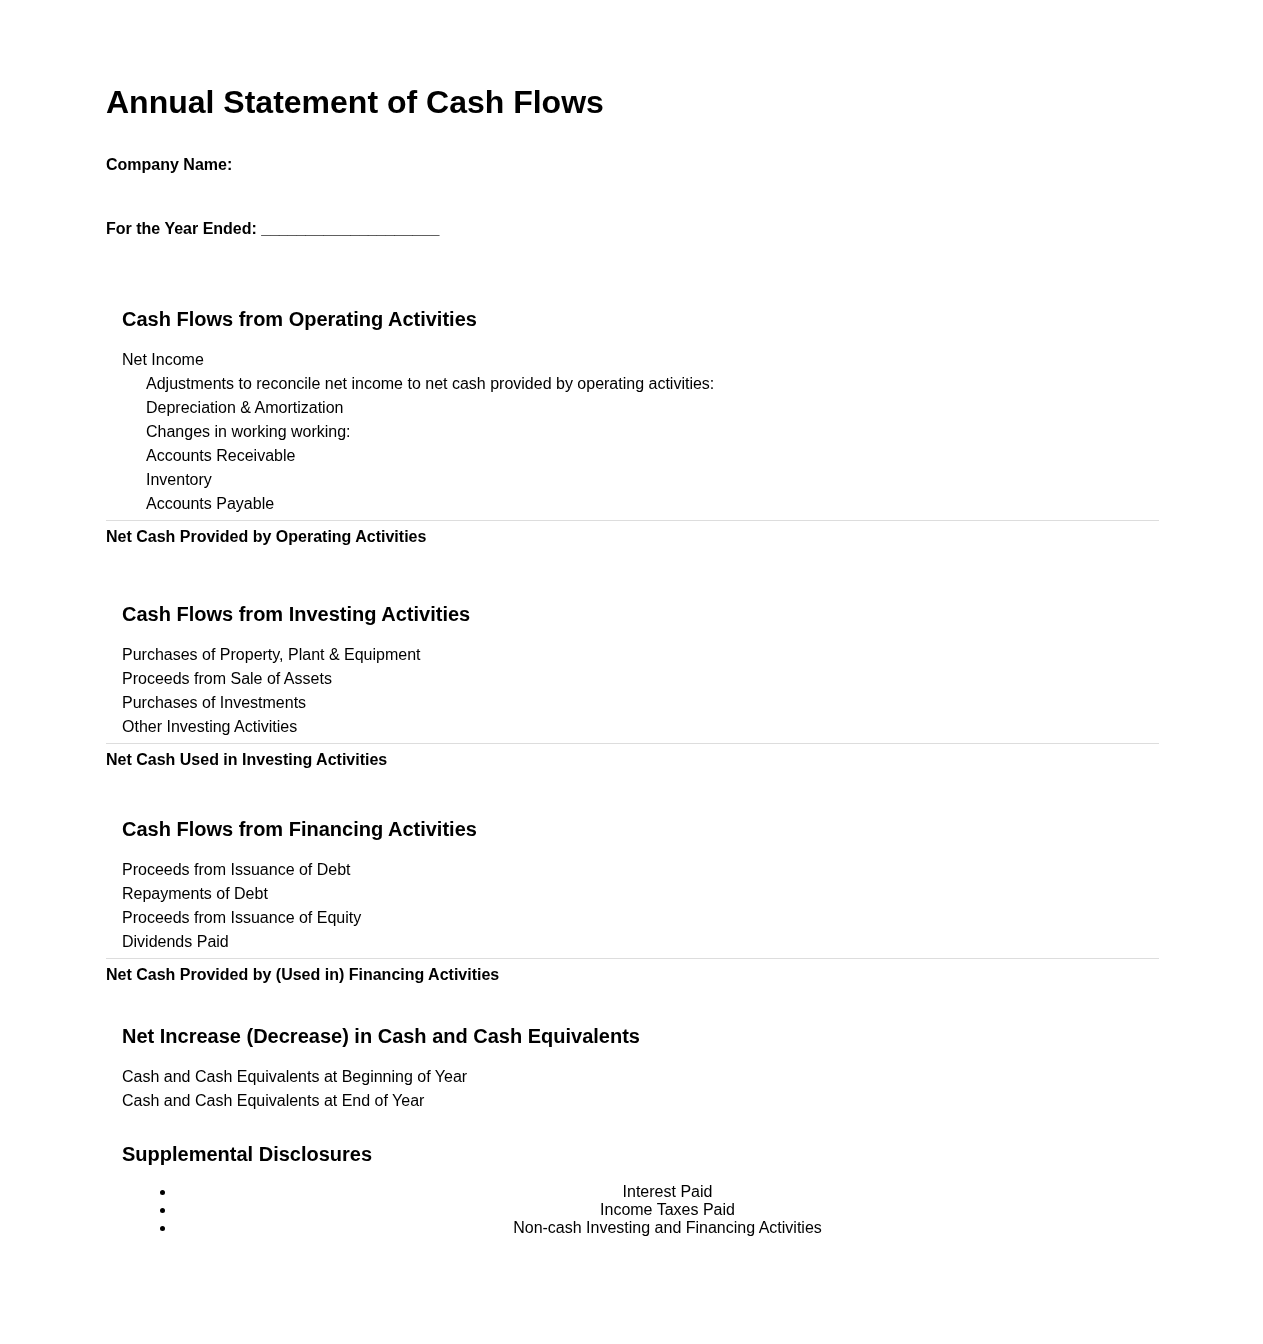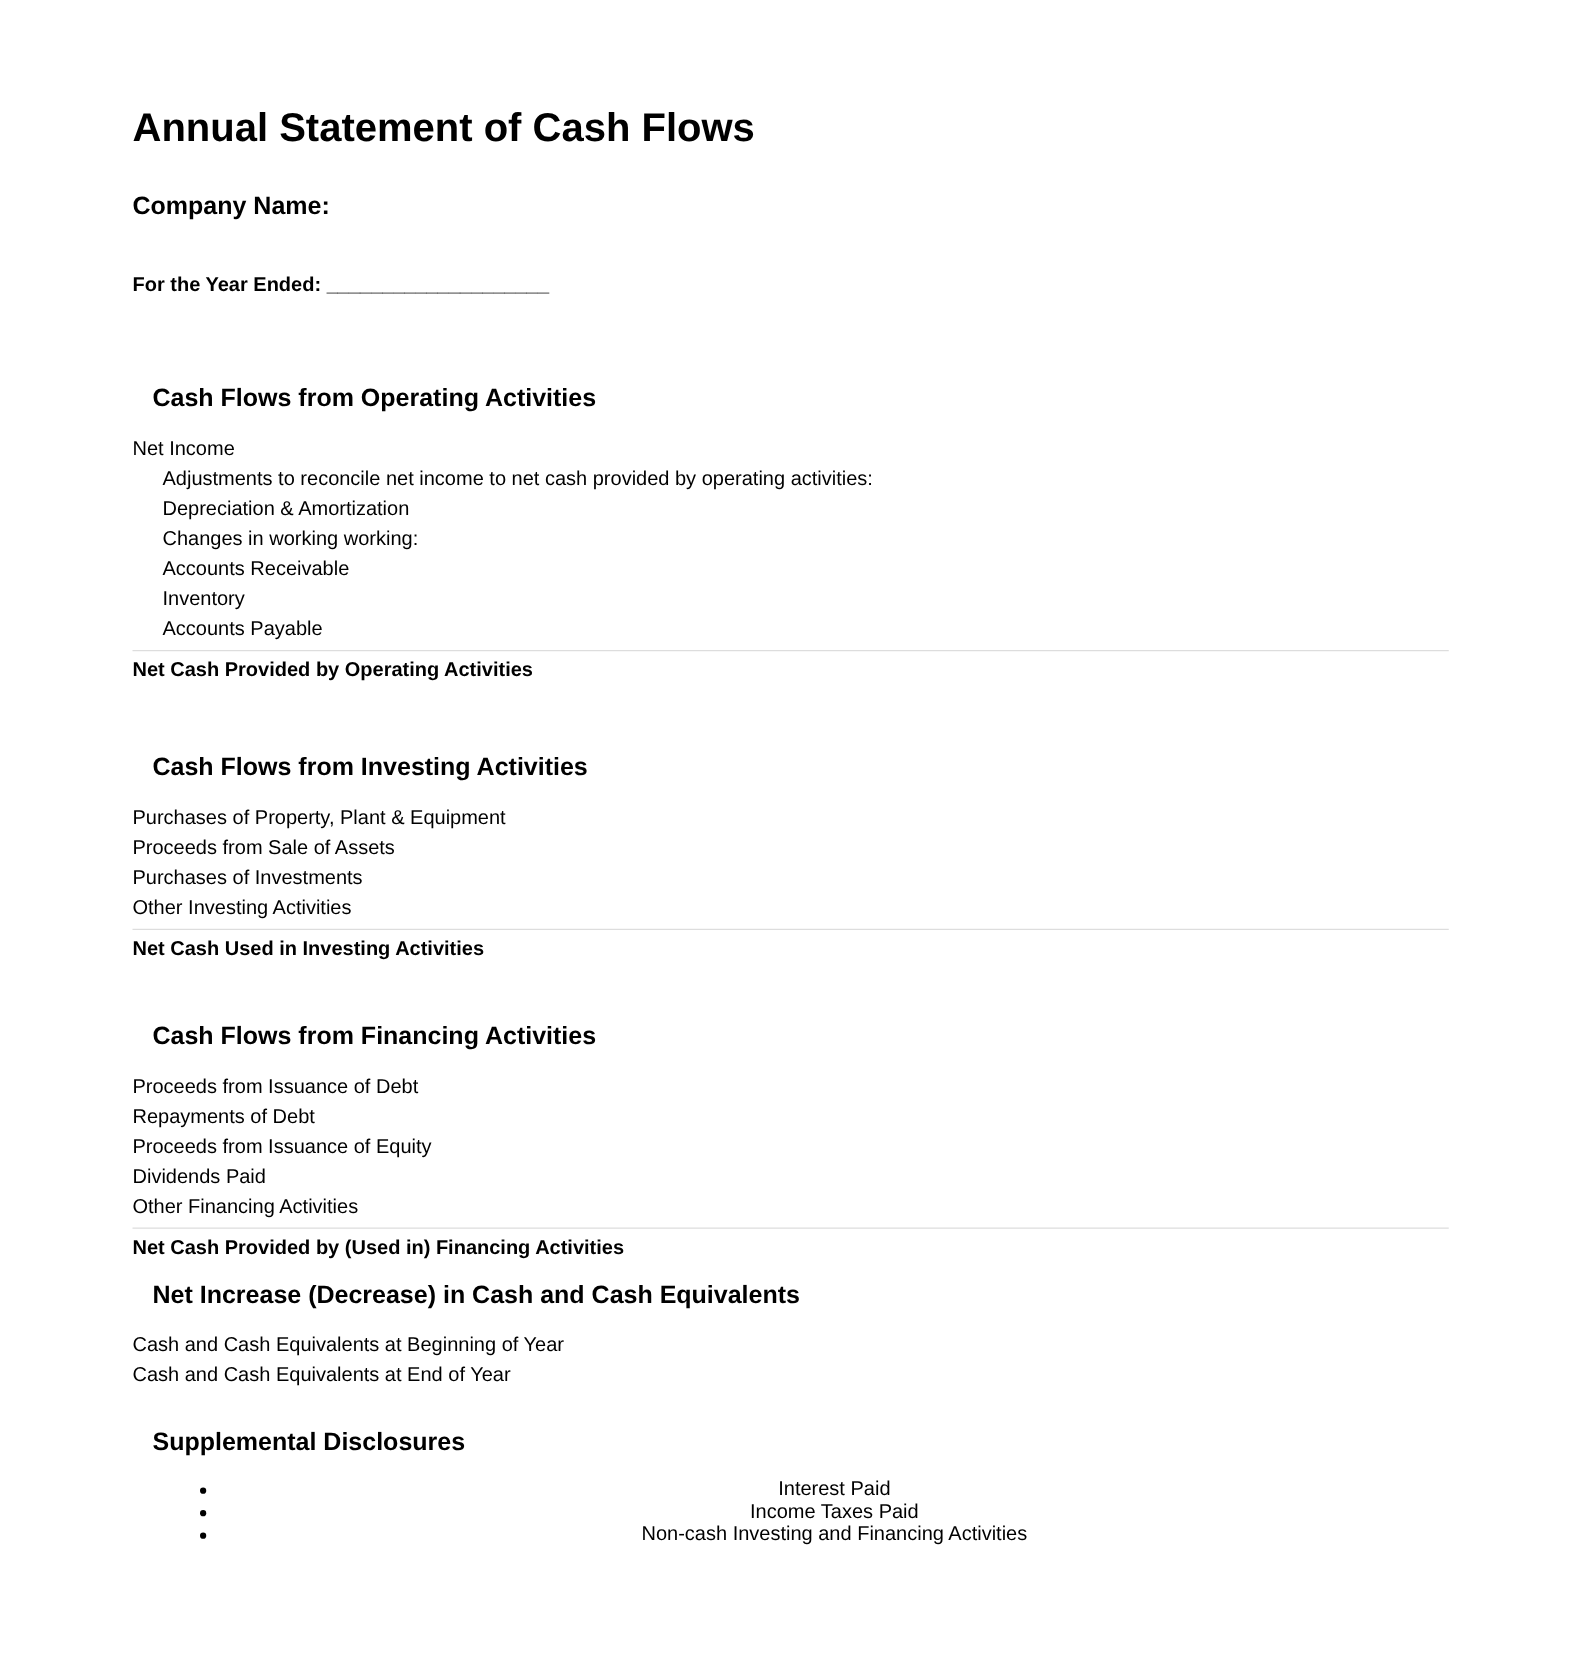--- a/index.html
+++ b/index.html
@@ -2,26 +2,26 @@
 <html><head>
   <meta charset="utf-8">
   <style>
     html, body { margin: 0; padding: 0; background: #ffffff; }
     body {
       width: 1263px; height: 1344px; position: relative; overflow: hidden;
       font-family: "Liberation Sans", sans-serif; color: #000;
     }
     .page { position: absolute; left: 106px; top: 0; width: 1053px; }
     .title { position: absolute; top: 82px; left: 0; margin: 0; font-size: 32px; font-weight: bold; line-height: 40px; white-space: nowrap; }
-    .company { position: absolute; top: 152px; left: 0; margin: 0; font-size: 20px; font-weight: bold; line-height: 26px; white-space: nowrap; }
+    .company { position: absolute; top: 152px; left: 0; margin: 0; font-size: 16px; font-weight: bold; line-height: 26px; white-space: nowrap; }
     .yearline { position: absolute; top: 219px; left: 0; font-size: 16px; font-weight: bold; line-height: 20px; white-space: nowrap; }
     .section { position: absolute; left: 0; width: 1053px; }
     .sec-head { margin: 16px; font-size: 20px; font-weight: bold; line-height: 26px; height: 26px; white-space: nowrap; }
     .rows { margin-top: 7px; }
-    .row { font-size: 16px; line-height: 24px; height: 24px; white-space: nowrap; }
+    .row { font-size: 16px; line-height: 24px; height: 24px; white-space: nowrap; margin-left: 16px; }
     .row.indent { padding-left: 24px; }
     .divider { border-top: 1px solid #dddddd; margin-top: 4px; }
     .total { font-size: 16px; font-weight: bold; line-height: 24px; margin-top: 4px; white-space: nowrap; }
     .bullets { margin: 16px 0 0 0; padding-left: 70px; list-style: none; }
     .bullets li { position: relative; font-size: 16px; line-height: 18px; white-space: nowrap; text-align: center; }
     .bullets li .dot { position: absolute; left: -16px; top: 7px; width: 5px; height: 5px; border-radius: 50%; background: #000; }
   </style>
 </head>
 <body>
 
@@ -60,21 +60,20 @@
     <div class="total">Net Cash Used in Investing Activities</div>
   </div>
 
   <div class="section" style="top:800px;">
     <h3 class="sec-head">Cash Flows from Financing Activities</h3>
     <div class="rows">
       <div class="row">Proceeds from Issuance of Debt</div>
       <div class="row">Repayments of Debt</div>
       <div class="row">Proceeds from Issuance of Equity</div>
       <div class="row">Dividends Paid</div>
-      <div class="row">Other Financing Activities</div>
     </div>
     <div class="divider"></div>
     <div class="total">Net Cash Provided by (Used in) Financing Activities</div>
   </div>
 
   <div class="section" style="top:1007px;">
     <h3 class="sec-head">Net Increase (Decrease) in Cash and Cash Equivalents</h3>
     <div class="rows">
       <div class="row">Cash and Cash Equivalents at Beginning of Year</div>
       <div class="row">Cash and Cash Equivalents at End of Year</div>

